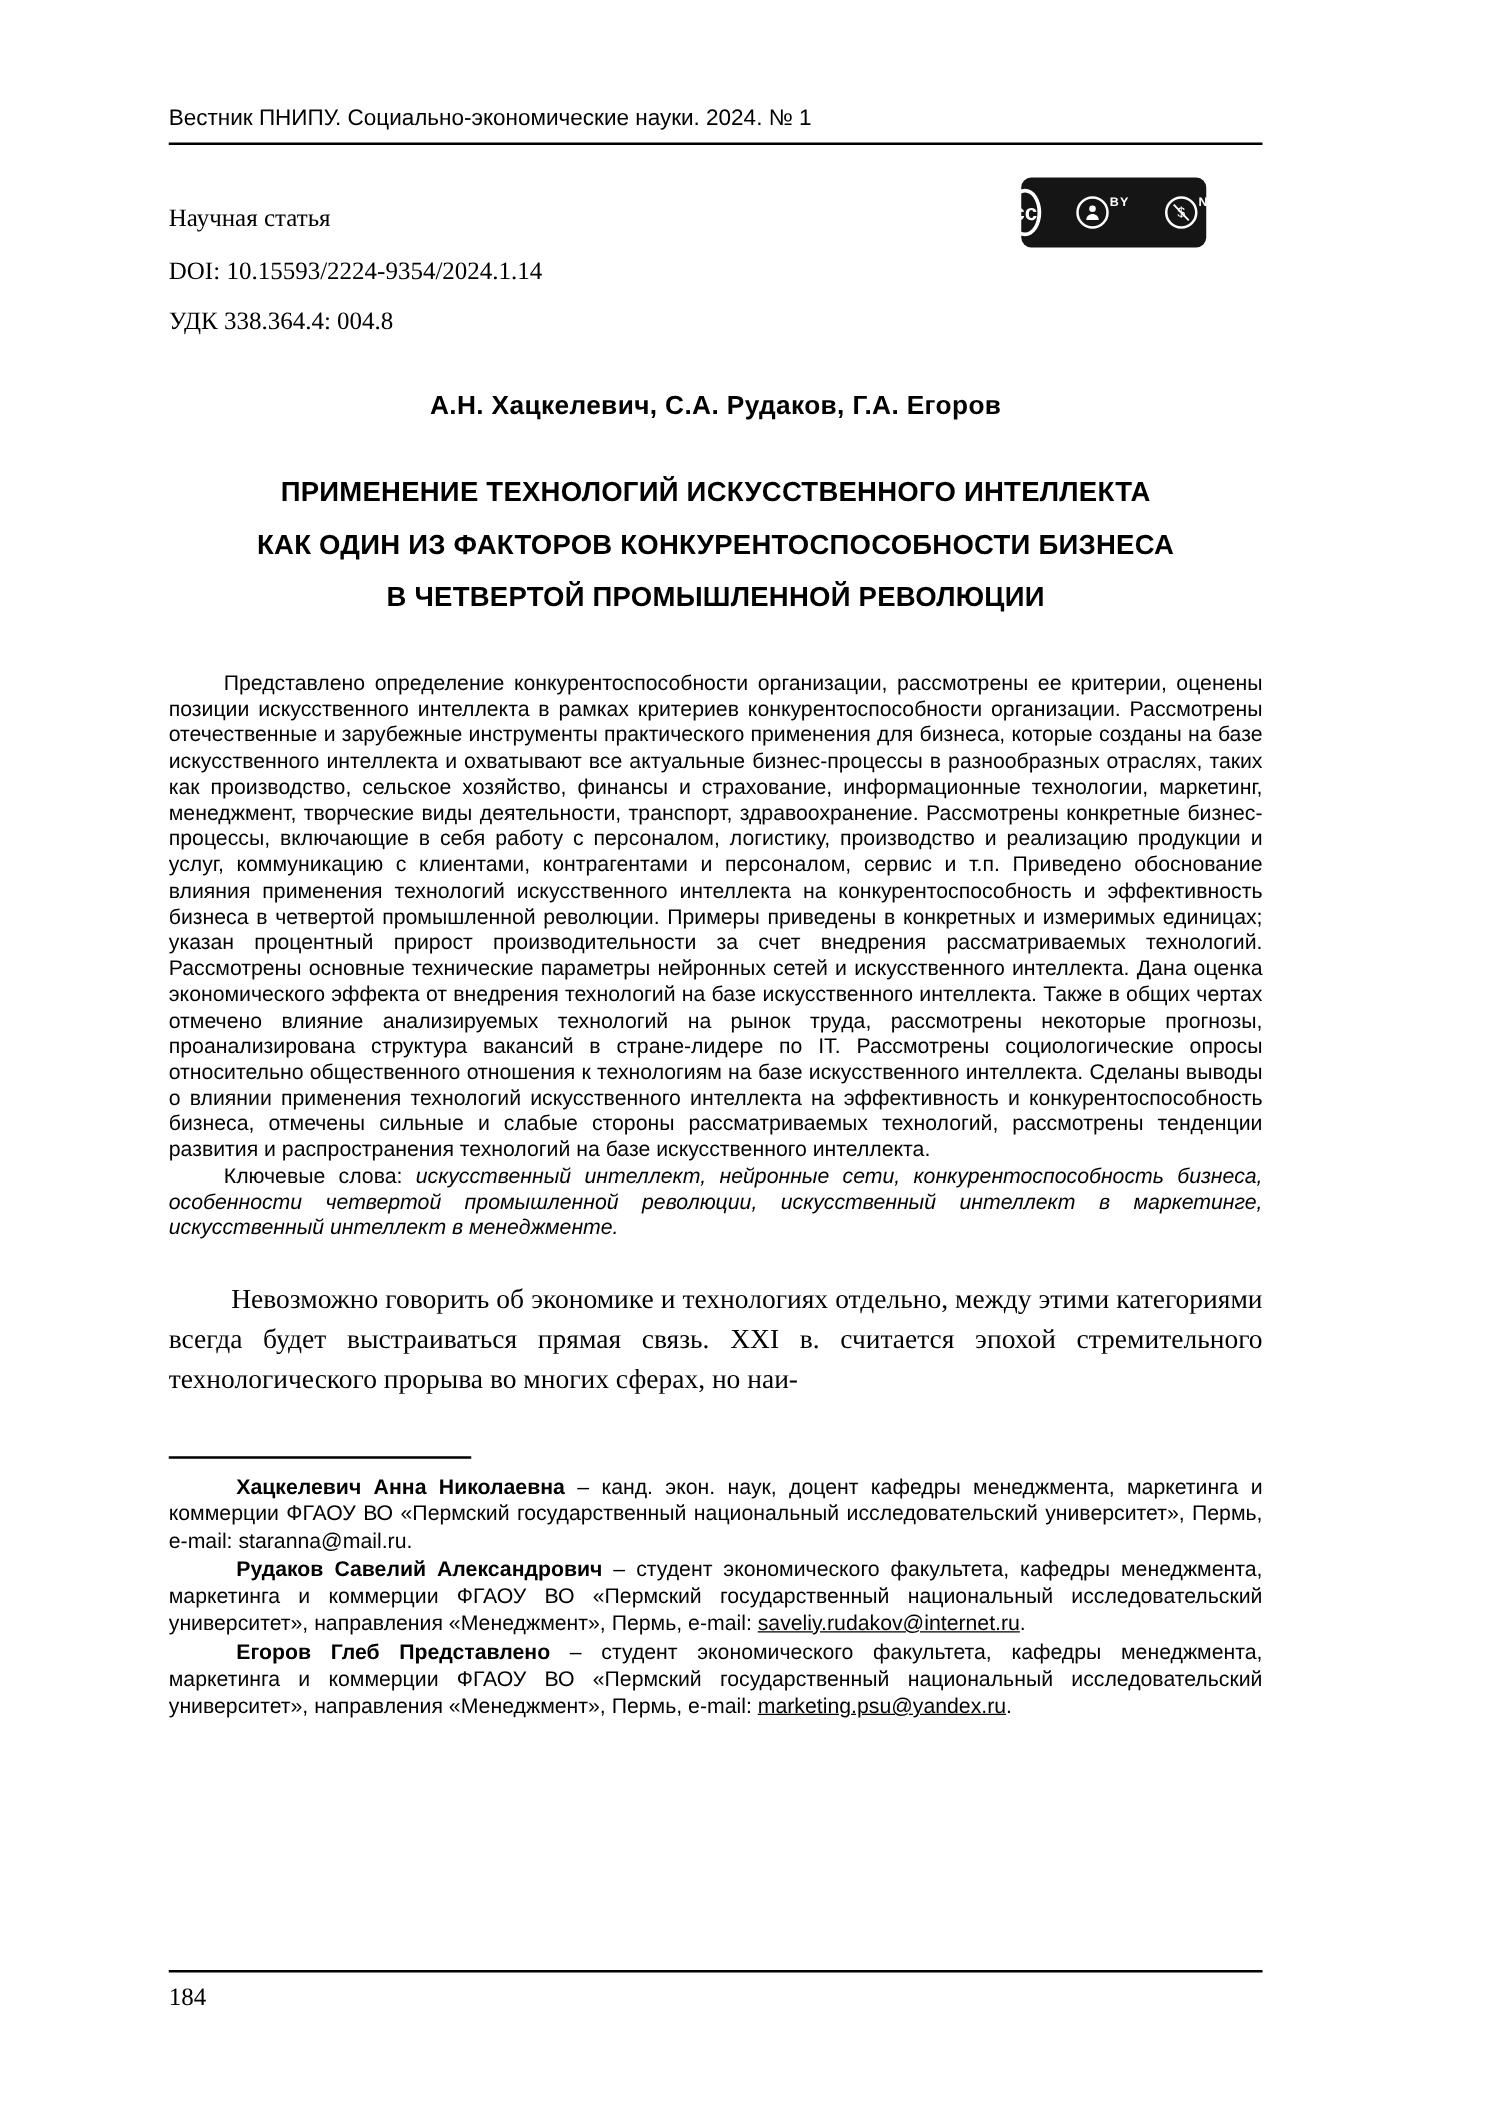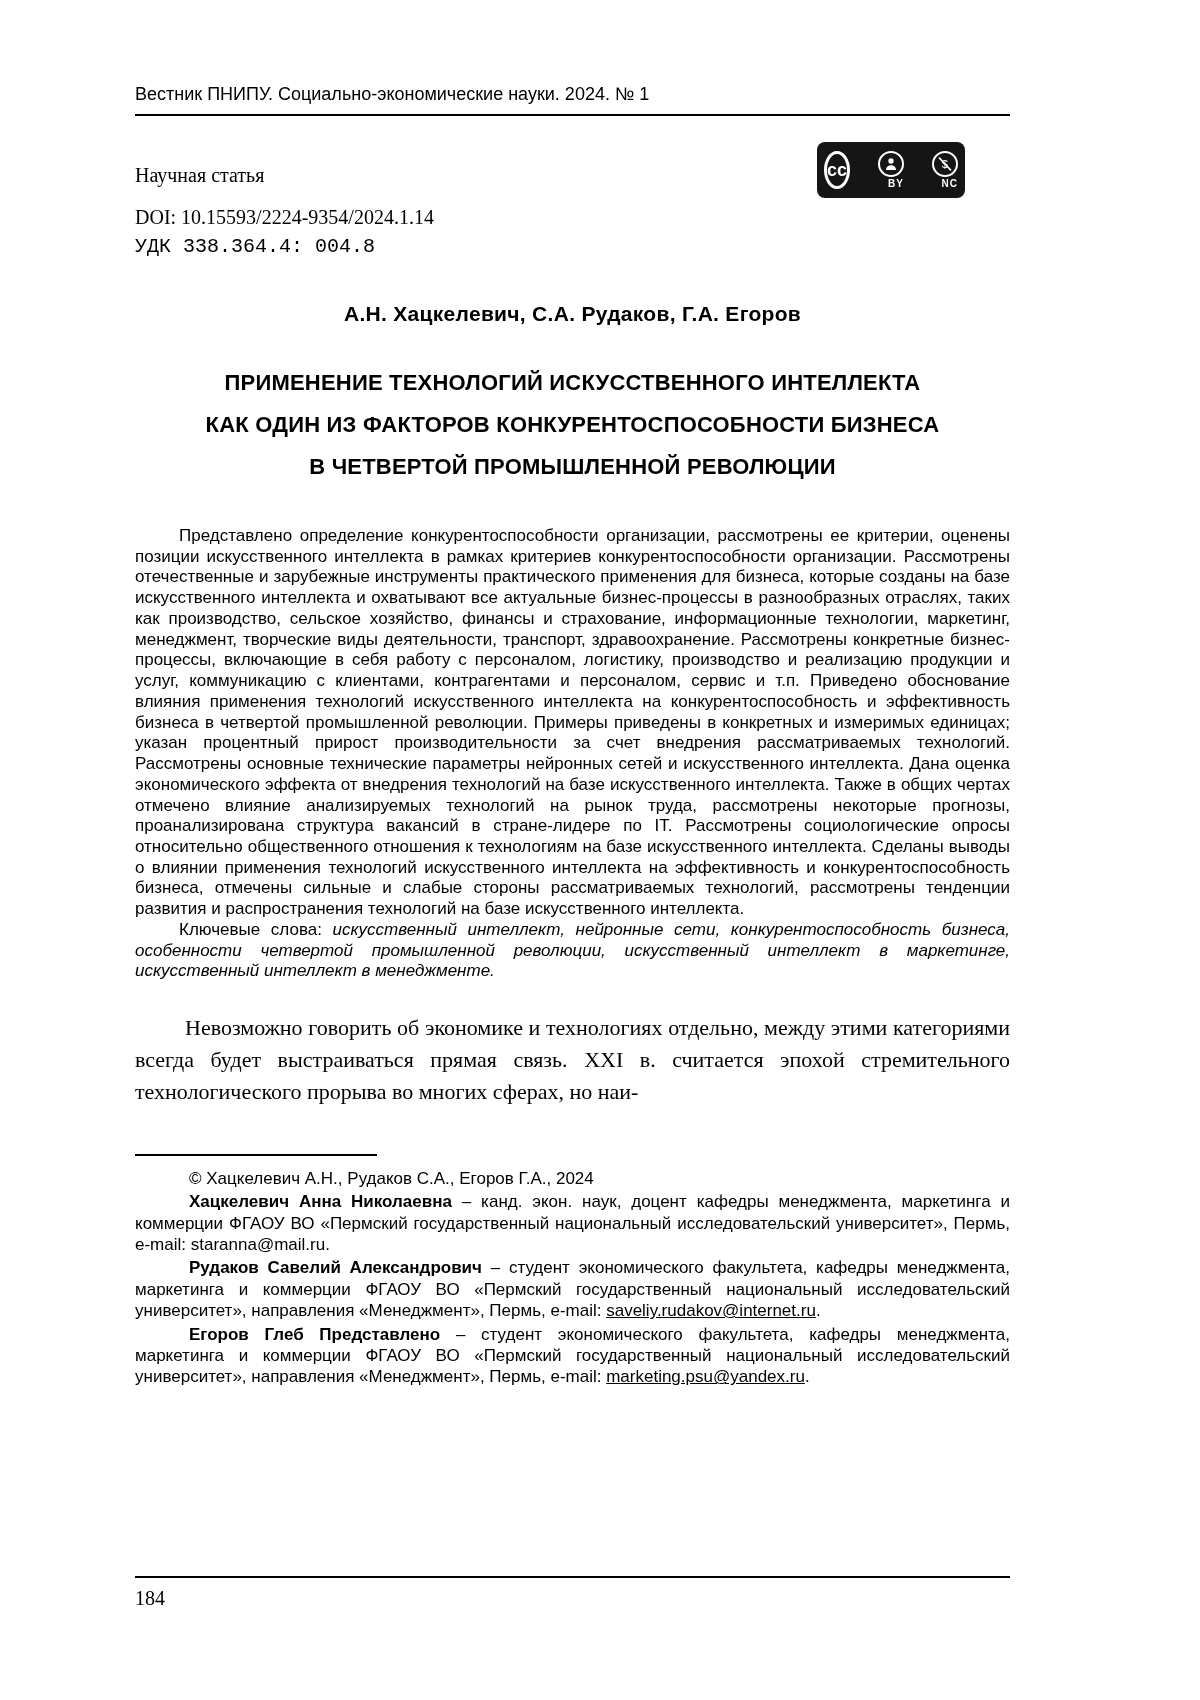--- a/index.html
+++ b/index.html
@@ -11,28 +11,28 @@
     font-family:"Liberation Sans",sans-serif;font-size:18px;}
 
   .meta-row{display:flex;justify-content:space-between;align-items:flex-start;margin-top:26px;}
   .article-type{font-family:"Liberation Serif",serif;font-size:20px;margin-top:22px;}
 
   .cc-badge{width:148px;height:56px;background:#151515;border-radius:8px;
     display:flex;align-items:center;justify-content:center;gap:28px;margin-right:45px;padding:4px 10px;}
   .cc-big{width:38px;height:38px;border:3px solid #fff;border-radius:50%;color:#fff;
     font-family:"Liberation Sans",sans-serif;font-weight:bold;font-size:18px;
     display:flex;align-items:center;justify-content:center;}
-  .cc-col{display:flex;flex-direction:column;align-items:flex-end;gap:1px;}
+  .cc-col{display:flex;flex-direction:row;align-items:flex-start;gap:1px;}
   .cc-small{width:26px;height:26px;border:2px solid #fff;border-radius:50%;
     display:flex;align-items:center;justify-content:center;overflow:hidden;}
   .cc-label{color:#fff;font-family:"Liberation Sans",sans-serif;font-weight:bold;font-size:10px;letter-spacing:1px;}
 
   .doi-line,.udk-line{font-family:"Liberation Serif",serif;font-size:20px;margin:0;}
   .doi-line{margin-top:8px;}
-  .udk-line{margin-top:6px;font-family:Liberation Mono, monospace;}
+  .udk-line{margin-top:17px;}
 
   .authors{margin-top:44px;text-align:center;font-family:"Liberation Sans",sans-serif;
     font-weight:bold;font-size:21px;letter-spacing:.3px;}
 
   .title{margin-top:36px;text-align:center;font-family:"Liberation Sans",sans-serif;
     font-weight:bold;font-size:22px;line-height:42px;letter-spacing:.2px;}
 
   .abstract{font-family:"Liberation Sans",sans-serif;font-size:17px;line-height:1.22;
     text-align:justify;text-indent:44px;margin:38px 0 0 0;}
   .keywords{margin-top:0;}
@@ -100,21 +100,20 @@
 
     <p class="abstract">Представлено определение конкурентоспособности организации, рассмотрены ее критерии, оценены позиции искусственного интеллекта в рамках критериев конкурентоспособности организации. Рассмотрены отечественные и зарубежные инструменты практического применения для бизнеса, которые созданы на базе искусственного интеллекта и охватывают все актуальные бизнес-процессы в разнообразных отраслях, таких как производство, сельское хозяйство, финансы и страхование, информационные технологии, маркетинг, менеджмент, творческие виды деятельности, транспорт, здравоохранение. Рассмотрены конкретные бизнес-процессы, включающие в себя работу с персоналом, логистику, производство и реализацию продукции и услуг, коммуникацию с клиентами, контрагентами и персоналом, сервис и т.п. Приведено обоснование влияния применения технологий искусственного интеллекта на конкурентоспособность и эффективность бизнеса в четвертой промышленной революции. Примеры приведены в конкретных и измеримых единицах; указан процентный прирост производительности за счет внедрения рассматриваемых технологий. Рассмотрены основные технические параметры нейронных сетей и искусственного интеллекта. Дана оценка экономического эффекта от внедрения технологий на базе искусственного интеллекта. Также в общих чертах отмечено влияние анализируемых технологий на рынок труда, рассмотрены некоторые прогнозы, проанализирована структура вакансий в стране-лидере по IT. Рассмотрены социологические опросы относительно общественного отношения к технологиям на базе искусственного интеллекта. Сделаны выводы о влиянии применения технологий искусственного интеллекта на эффективность и конкурентоспособность бизнеса, отмечены сильные и слабые стороны рассматриваемых технологий, рассмотрены тенденции развития и распространения технологий на базе искусственного интеллекта.</p>
 
     <p class="abstract keywords"><span>Ключевые слова: </span><i>искусственный интеллект, нейронные сети, конкурентоспособность бизнеса, особенности четвертой промышленной революции, искусственный интеллект в маркетинге, искусственный интеллект в менеджменте.</i></p>
 
     <p class="body-text">Невозможно говорить об экономике и технологиях отдельно, между этими категориями всегда будет выстраиваться прямая связь. XXI в. считается эпохой стремительного технологического прорыва во многих сферах, но наи-</p>
 
     <div class="footnotes">
       <div class="footnote-rule"></div>
 
-      <p class="fn">© Хацкелевич А.Н., Рудаков С.А., Егоров Г.А., 2024</p>
 
       <p class="fn"><b>Хацкелевич Анна Николаевна</b><span> – канд. экон. наук, доцент кафедры менеджмента, маркетинга и коммерции ФГАОУ ВО «Пермский государственный национальный исследовательский университет», Пермь, e-mail: </span><span class="email">staranna@mail.ru</span><span>.</span></p>
 
       <p class="fn"><b>Рудаков Савелий Александрович</b><span> – студент экономического факультета, кафедры менеджмента, маркетинга и коммерции ФГАОУ ВО «Пермский государственный национальный исследовательский университет», направления «Менеджмент», Пермь, e-mail: </span><span class="email u">saveliy.rudakov@internet.ru</span><span>.</span></p>
 
       <p class="fn"><b>Егоров Глеб Представлено</b><span> – студент экономического факультета, кафедры менеджмента, маркетинга и коммерции ФГАОУ ВО «Пермский государственный национальный исследовательский университет», направления «Менеджмент», Пермь, e-mail: </span><span class="email u">marketing.psu@yandex.ru</span><span>.</span></p>
     </div>
 
   </div>
 

